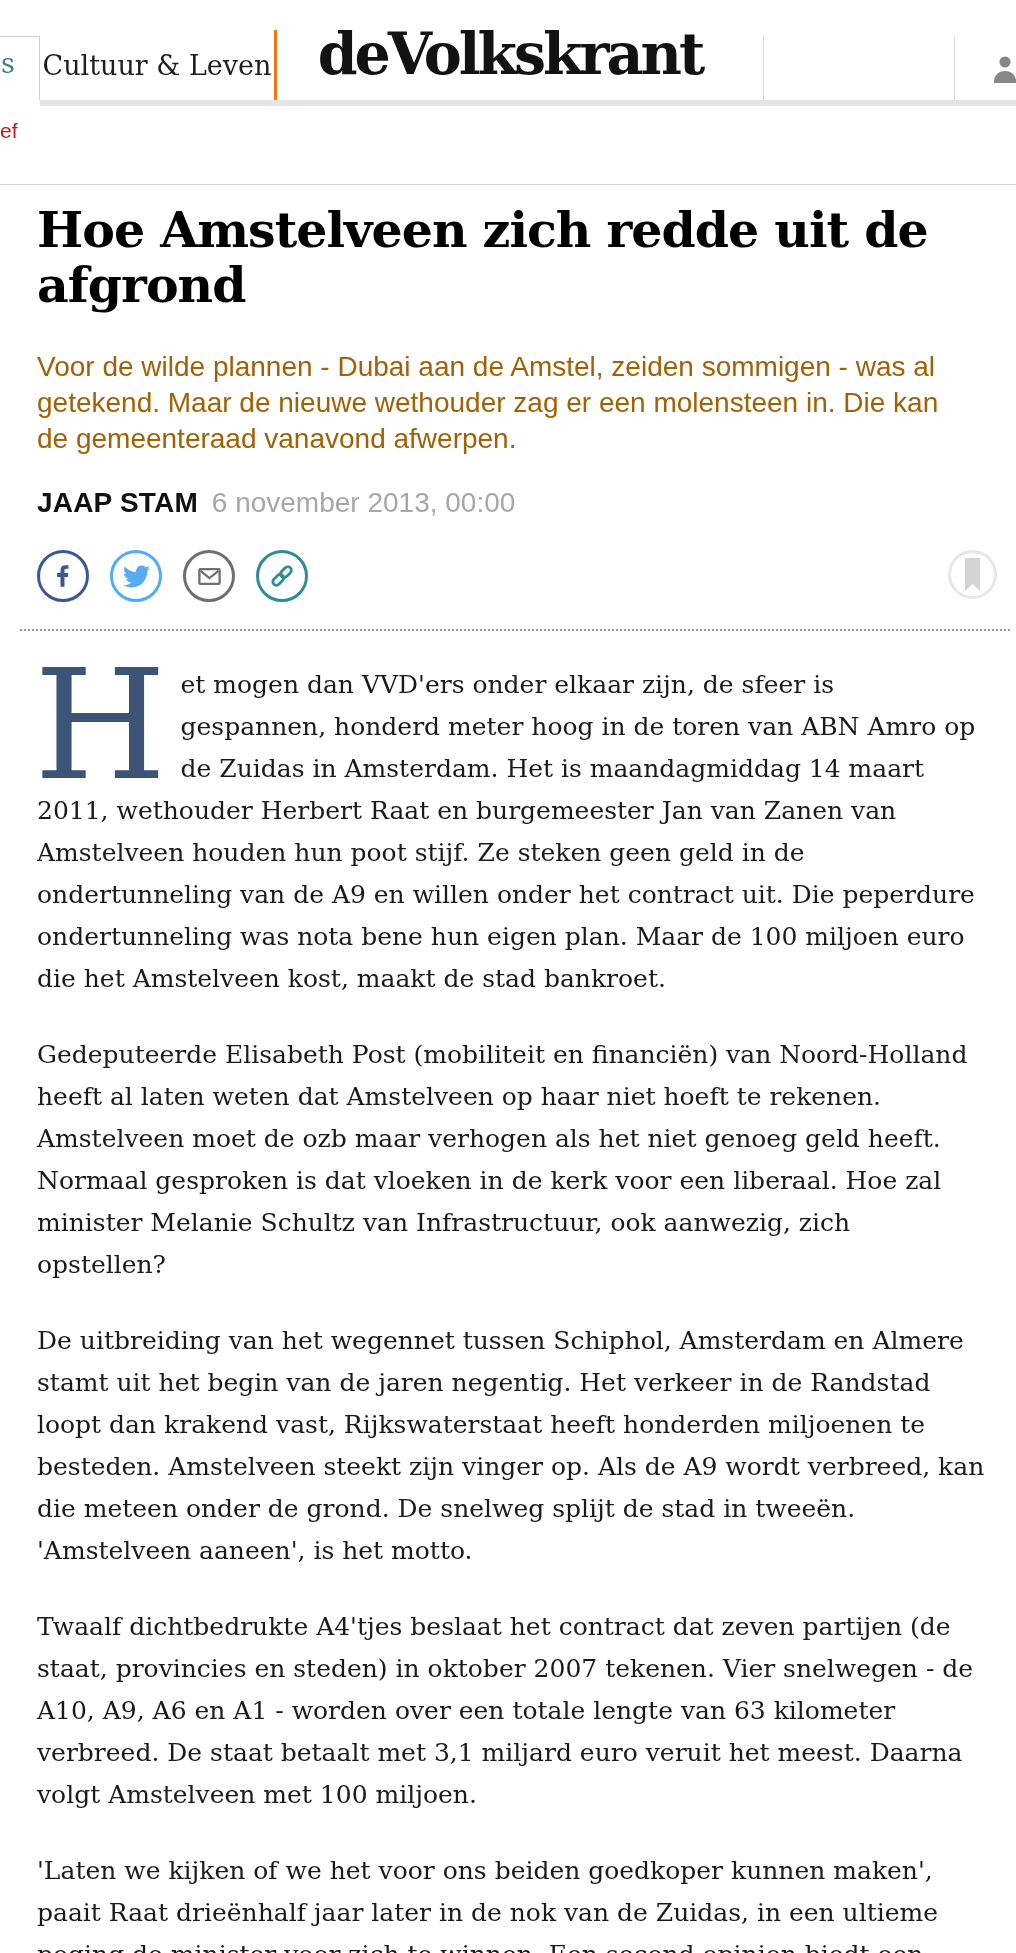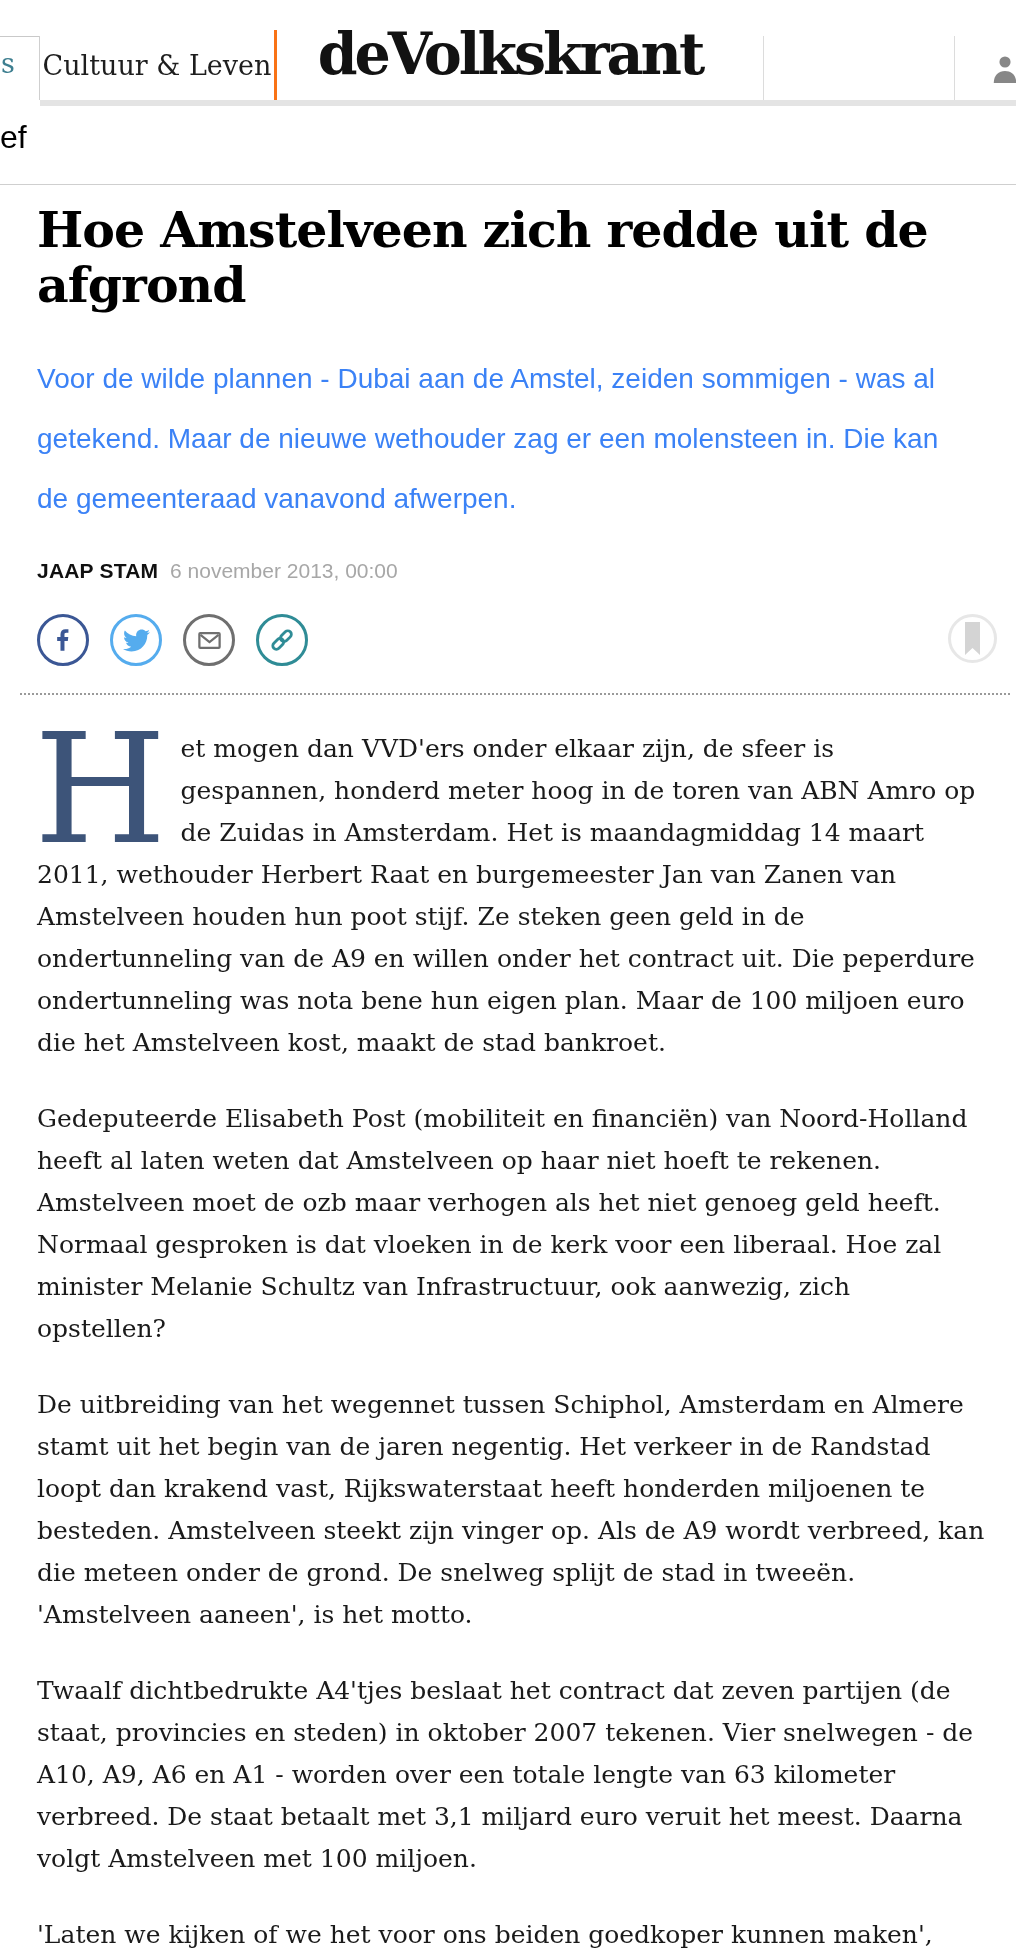--- a/index.html
+++ b/index.html
@@ -21,28 +21,28 @@
   .logo{position:absolute;left:4px;right:0;top:24px;text-align:center;
     font-family:"DejaVu Serif",serif;font-weight:700;font-size:57px;line-height:60px;
     letter-spacing:-3px;color:#121212;}
   .vdiv{position:absolute;top:36px;height:64px;border-left:1px solid #dcdcdc;}
   .vdiv.d1{left:763px;} .vdiv.d2{left:954px;}
   .search-btn{position:absolute;left:764px;top:36px;width:190px;height:64px;
     display:flex;align-items:center;justify-content:center;gap:9px;color:#8f8f8f;
     font-size:21px;letter-spacing:1px;cursor:pointer;}
   .profile-btn{position:absolute;left:991px;top:54px;width:28px;height:30px;cursor:pointer;}
   
-  .breadcrumb-partial{position:absolute;top:119px;left:0;font-size:32px;color:#000000;}
+  .breadcrumb-partial{position:absolute;top:119px;left:0;font-size:21px;color:#b91c1c;}
   .page-divider{position:absolute;top:184px;left:0;width:1016px;border-top:1px solid #cfcfcf;}
   
   .content{position:absolute;top:184px;left:37px;width:948px;}
   .article-title{margin:19px 0 0 0;font-family:"DejaVu Serif",serif;font-weight:700;
     font-size:49px;line-height:55px;letter-spacing:-1px;color:#000;}
-  .article-intro{margin:36px 0 0 0;width:915px;font-size:28px;line-height:60px;color:#3b82f6;}
-  .byline{margin:30px 0 0 0;font-size:21px;}
+  .article-intro{margin:36px 0 0 0;width:915px;font-size:28px;line-height:36px;color:#a16207;}
+  .byline{margin:30px 0 0 0;font-size:28px;}
   .byline .author{font-weight:700;color:#101010;letter-spacing:.2px;}
   .byline .date{color:#a7a7a7;margin-left:6px;}
   
   .share-row{position:relative;margin-top:31px;height:52px;}
   .share-btns{display:flex;gap:21px;}
   .circle-btn{width:46px;height:46px;border-radius:50%;display:flex;align-items:center;
     justify-content:center;background:#fff;cursor:pointer;flex:0 0 auto;}
   .fb{border:3px solid #3b5795;}
   .tw{border:3px solid #55acee;}
   .ml{border:3px solid #6f6f6f;}

